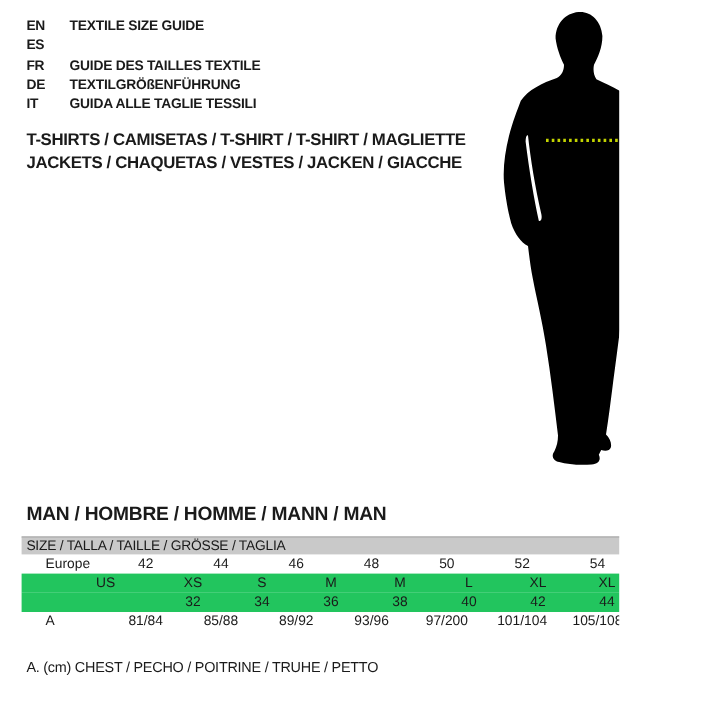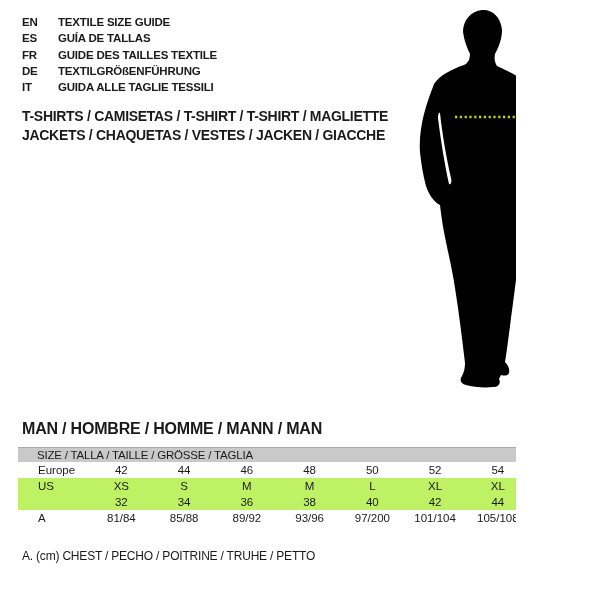--- a/index.html
+++ b/index.html
@@ -23,43 +23,42 @@
   
   .figure-wrap{position:absolute;left:418px;top:8px;width:152px;height:382px;}
 
   
   .section-title{position:absolute;left:22px;top:420px;font-size:16px;font-weight:700;letter-spacing:-0.2px;white-space:nowrap;}
 
   
   .size-table{position:absolute;left:18px;top:447px;width:574px;font-size:11.5px;}
   .st-header{
     height:14px;line-height:14px;background:#c9c9c9;border-top:1px solid #ababab;
-    padding-left:19px;letter-spacing:-0.2px;white-space:nowrap;
+    padding-left:4px;letter-spacing:-0.2px;white-space:nowrap;
   }
   .st-row{display:grid;grid-template-columns:72px repeat(8,1fr);height:16px;line-height:16px;}
-  .st-row.alt{background:#bef264;}
+  .st-row.alt{background:#22c55e;padding-left:42px;}
   .st-label{text-align:left;padding-left:4px;margin-left:16px;}
   .st-cell{text-align:center;}
 
   
   .footnote{position:absolute;left:22px;top:549px;font-size:12px;font-weight:400;letter-spacing:-0.2px;white-space:nowrap;}
 </style>
 </head>
 <body>
 
 <div class="screen">
 
   <div class="lang-list">
     <div class="lang-row">
       <span class="lang-code">EN</span>
       <span class="lang-label">TEXTILE SIZE GUIDE</span>
     </div>
     <div class="lang-row">
       <span class="lang-code">ES</span>
-      <span class="lang-label">GUÍA DE TALLAS</span>
     </div>
     <div class="lang-row">
       <span class="lang-code">FR</span>
       <span class="lang-label">GUIDE DES TAILLES TEXTILE</span>
     </div>
     <div class="lang-row">
       <span class="lang-code">DE</span>
       <span class="lang-label">TEXTILGRÖßENFÜHRUNG</span>
     </div>
     <div class="lang-row">

